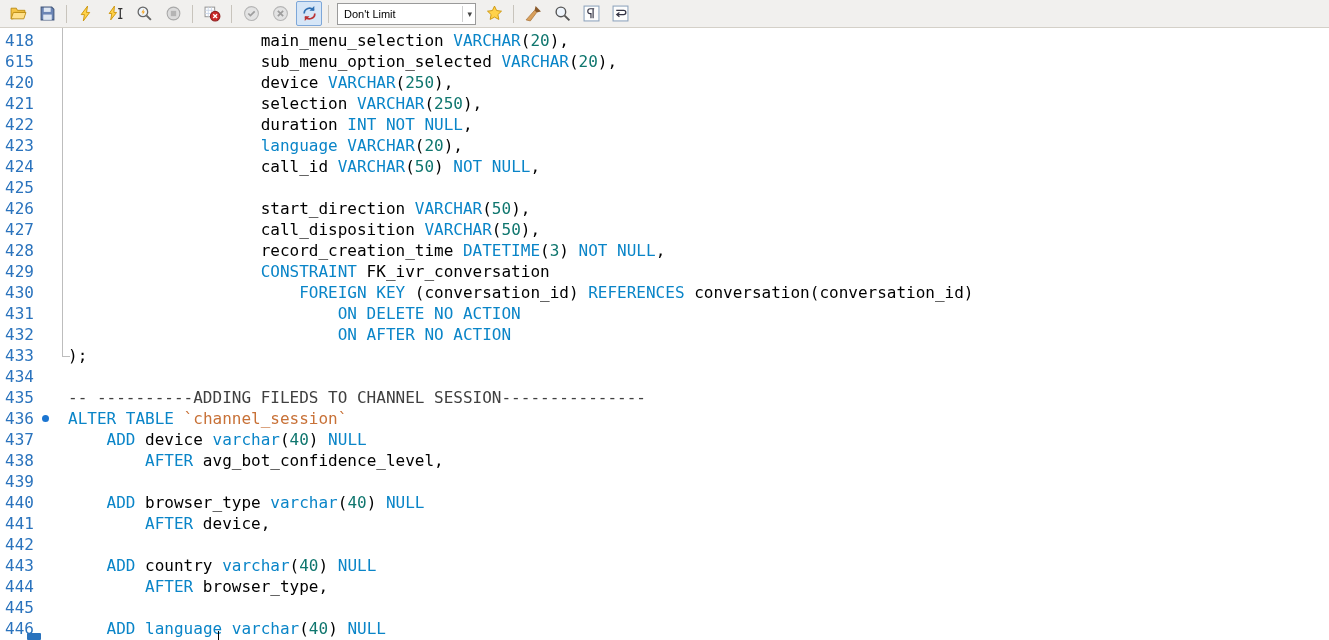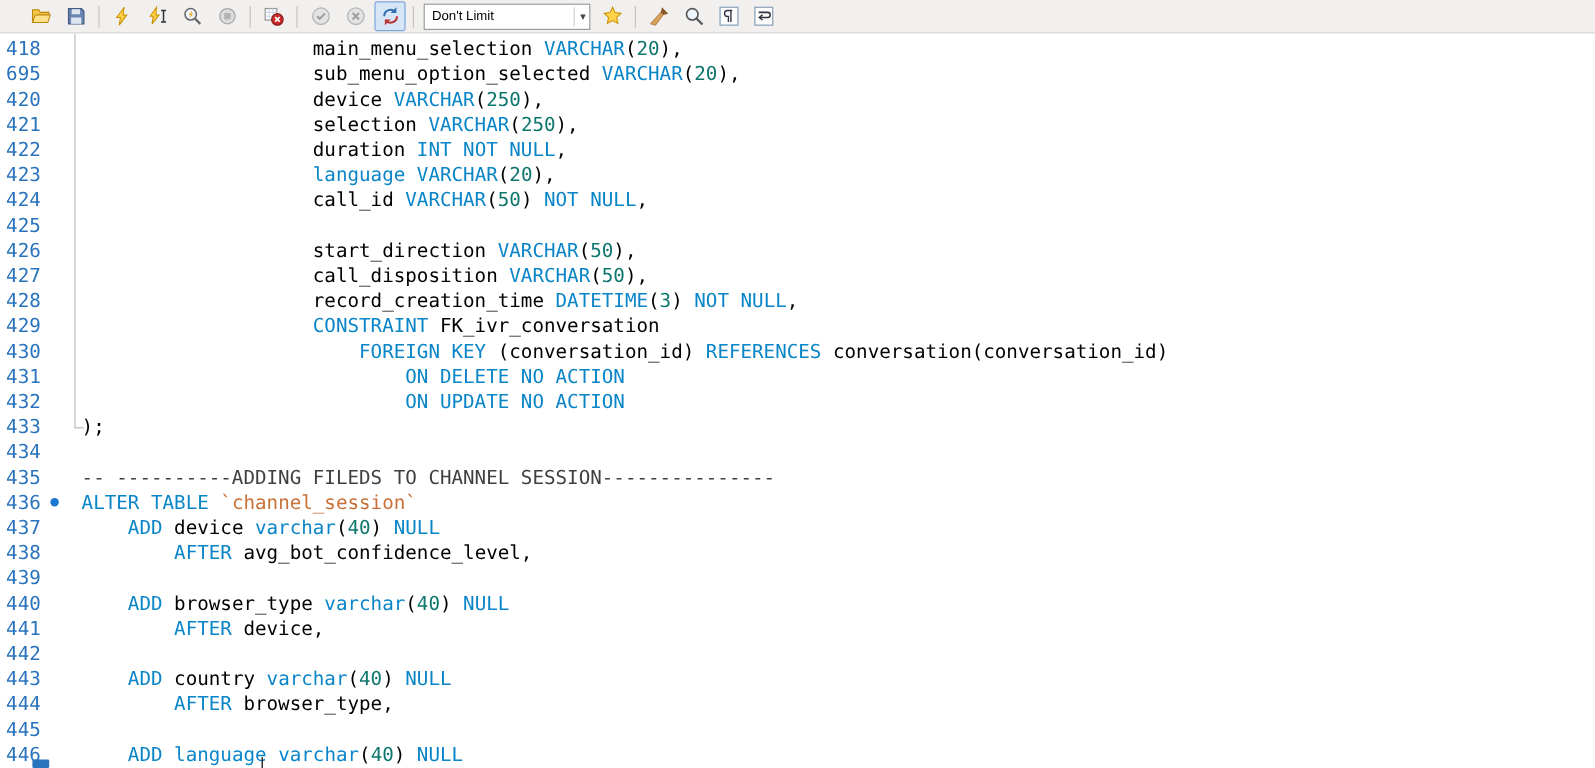--- a/index.html
+++ b/index.html
@@ -3,21 +3,21 @@
 <meta charset="utf-8">
 <style>
   html,body{margin:0;padding:0;}
   body{
     width:1329px;height:640px;overflow:hidden;background:#ffffff;
     font-family:"Liberation Sans", sans-serif;
   }
   
   .toolbar{
     height:27px;background:#f1f0ee;border-bottom:1px solid #d4d0c8;
-    display:flex;align-items:center;padding:0 21px;gap:3px;
+    display:flex;align-items:center;padding:0 5px;gap:3px;
   }
   .tbtn{
     width:24px;height:23px;display:flex;align-items:center;justify-content:center;
     border:1px solid transparent;border-radius:2px;flex:none;cursor:default;
   }
   .tbtn.pressed{background:#d6e6f7;border-color:#7da7d9;}
   .tbtn .icon{display:flex;}
   .tbtn svg{width:17px;height:17px;}
   .sep{width:1px;height:18px;background:#c8c4bc;margin:0 3px;flex:none;}
   .dropdown{
@@ -200,21 +200,21 @@
   </div>
 
 <div class="editor">
   <div>
       <div class="row">
         <div class="gutter">418</div>
         <div class="marker-col"></div>
         <div class="code"><span class="tok-t">                    main_menu_selection </span><span class="tok-kw">VARCHAR</span><span class="tok-t">(</span><span class="tok-num">20</span><span class="tok-t">),</span></div>
       </div>
       <div class="row">
-        <div class="gutter">695</div>
+        <div class="gutter">615</div>
         <div class="marker-col"></div>
         <div class="code"><span class="tok-t">                    sub_menu_option_selected </span><span class="tok-kw">VARCHAR</span><span class="tok-t">(</span><span class="tok-num">20</span><span class="tok-t">),</span></div>
       </div>
       <div class="row">
         <div class="gutter">420</div>
         <div class="marker-col"></div>
         <div class="code"><span class="tok-t">                    device </span><span class="tok-kw">VARCHAR</span><span class="tok-t">(</span><span class="tok-num">250</span><span class="tok-t">),</span></div>
       </div>
       <div class="row">
         <div class="gutter">421</div>
@@ -266,21 +266,21 @@
         <div class="code"><span class="tok-t">                        </span><span class="tok-kw">FOREIGN KEY</span><span class="tok-t"> (conversation_id) </span><span class="tok-kw">REFERENCES</span><span class="tok-t"> conversation(conversation_id)</span></div>
       </div>
       <div class="row">
         <div class="gutter">431</div>
         <div class="marker-col"></div>
         <div class="code"><span class="tok-t">                            </span><span class="tok-kw">ON DELETE NO ACTION</span></div>
       </div>
       <div class="row">
         <div class="gutter">432</div>
         <div class="marker-col"></div>
-        <div class="code"><span class="tok-t">                            </span><span class="tok-kw">ON UPDATE NO ACTION</span></div>
+        <div class="code"><span class="tok-t">                            </span><span class="tok-kw">ON AFTER NO ACTION</span></div>
       </div>
       <div class="row">
         <div class="gutter">433</div>
         <div class="marker-col"></div>
         <div class="code"><span class="tok-t">);</span></div>
       </div>
       <div class="row">
         <div class="gutter">434</div>
         <div class="marker-col"></div>
         <div class="code"></div>

